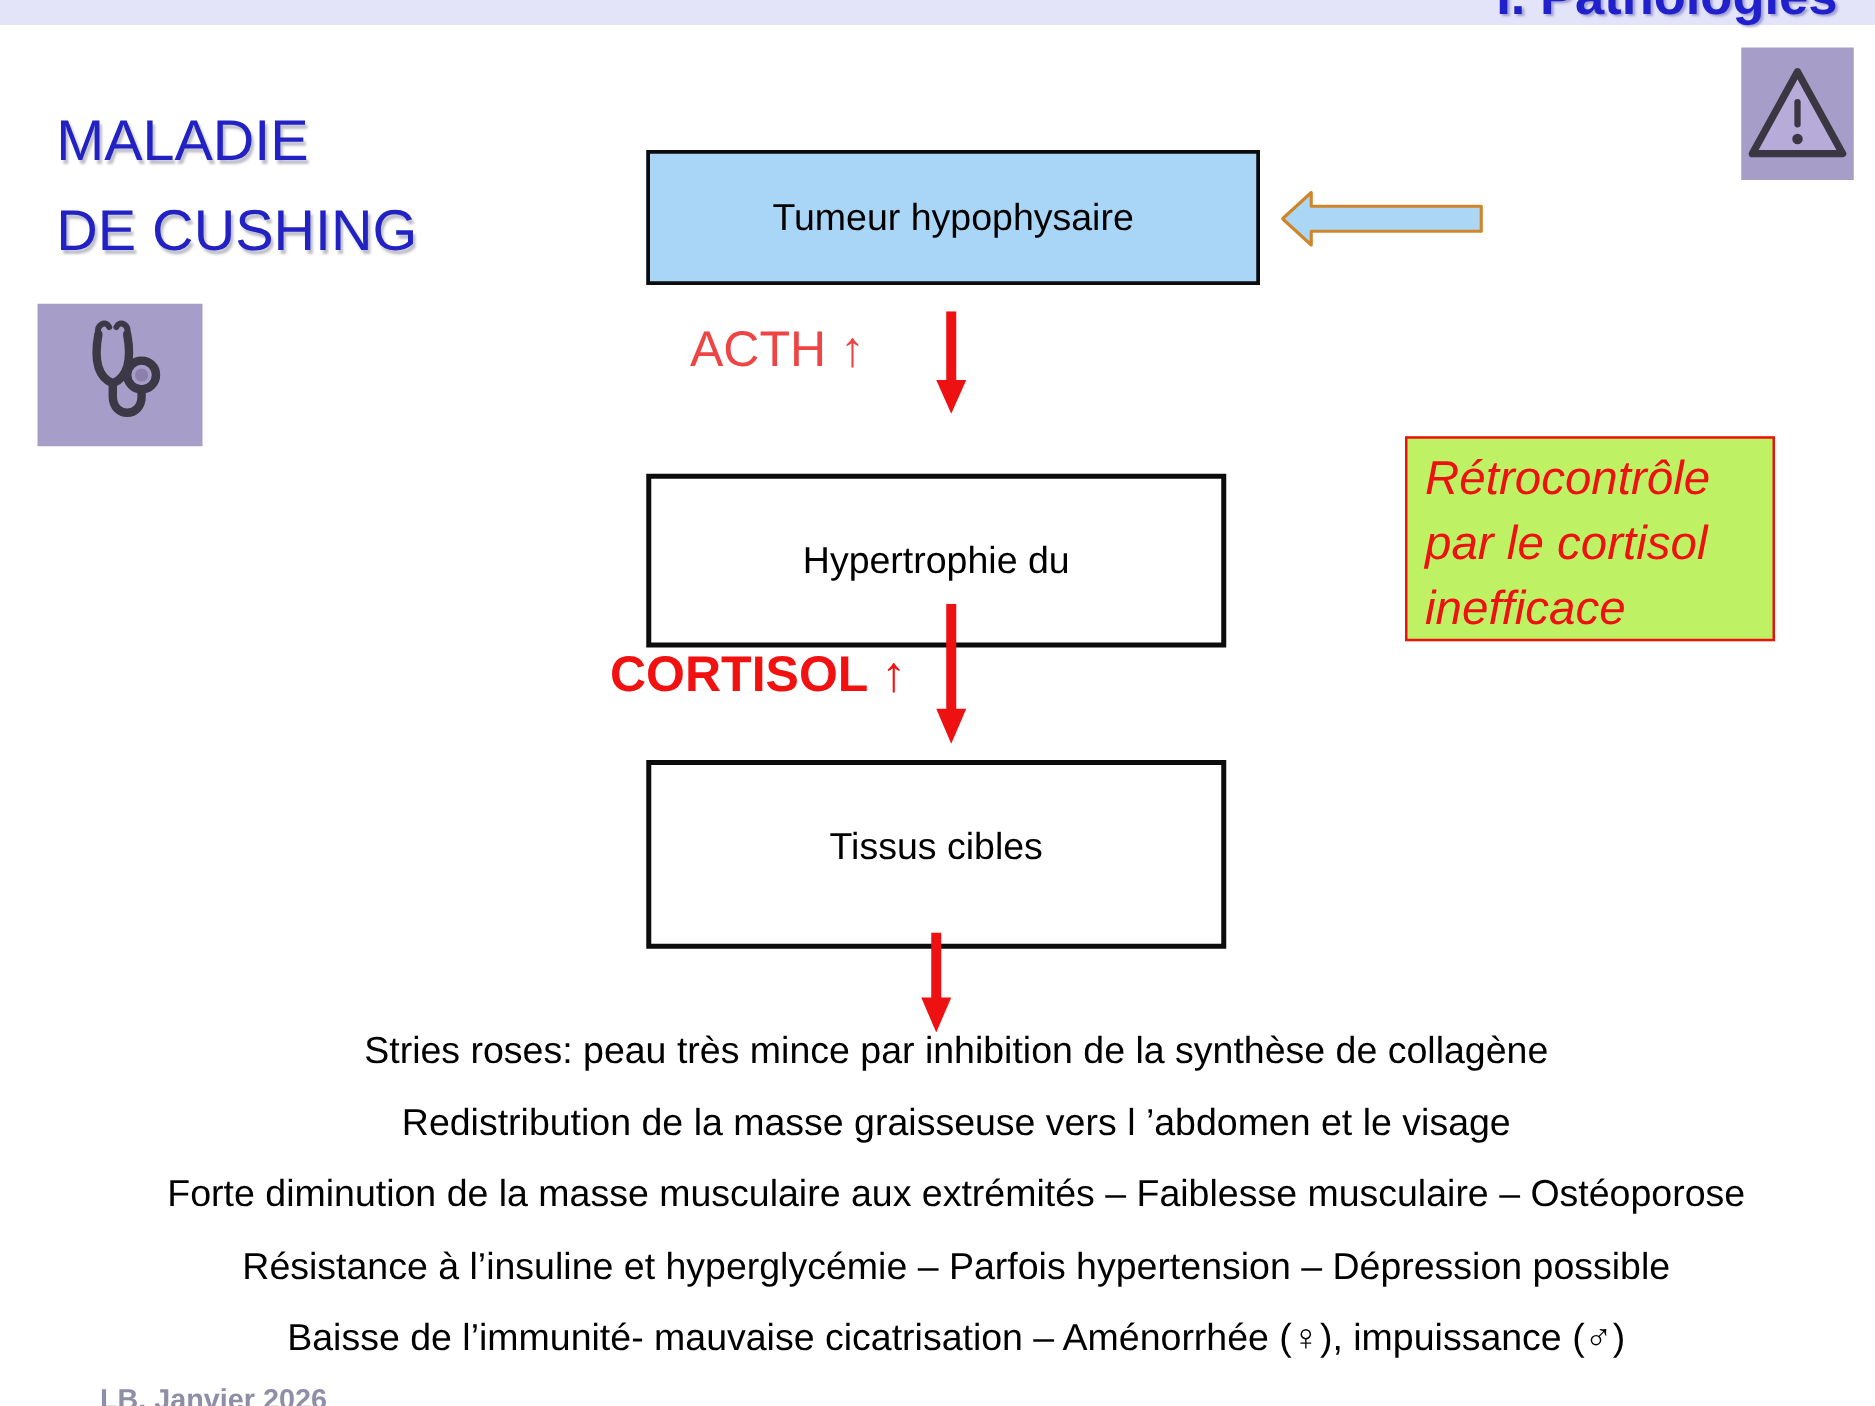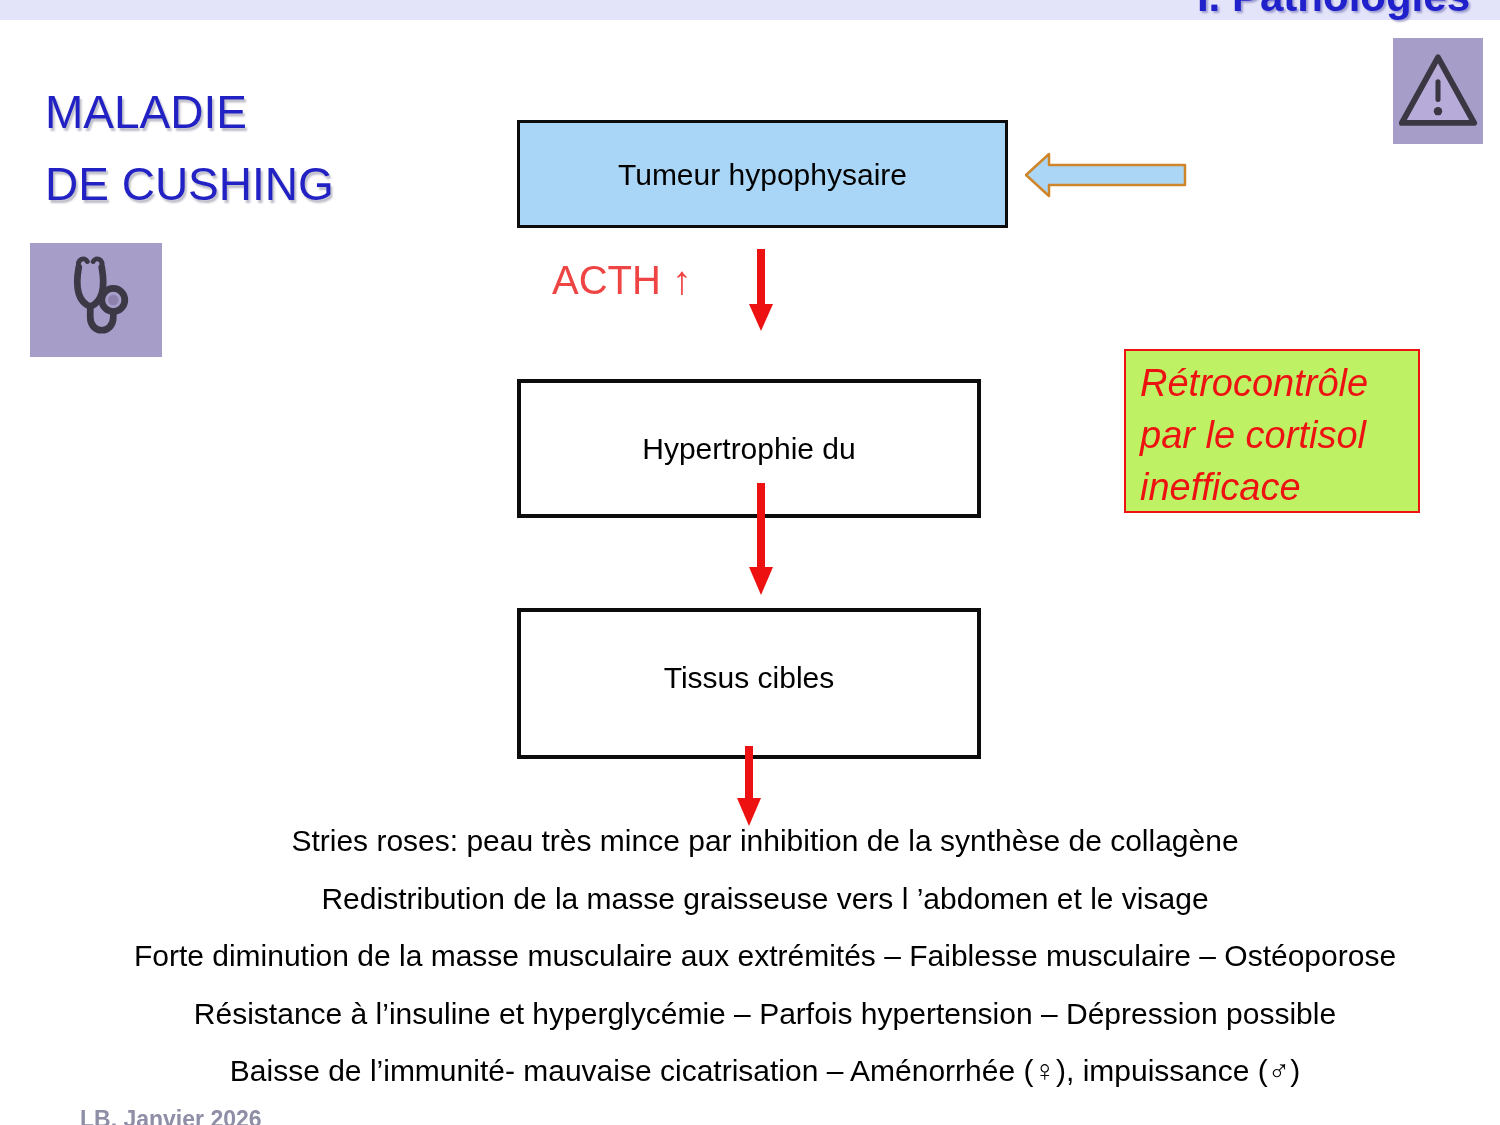--- a/index.html
+++ b/index.html
@@ -97,20 +97,21 @@
   <div class="fc-box box-hyper">
     <div>Hypertrophie du</div>
   </div>
 
   <div class="feedback-box">
     <div>Rétrocontrôle</div>
     <div>par le cortisol</div>
     <div>inefficace</div>
   </div>
 
+  <div class="label-cortisol">CORTISOL ↑</div>
 
   <svg class="svg-abs" style="left:746px;top:483px;" width="30" height="112" viewBox="0 0 30 112">
     <rect x="11" y="0" width="8" height="86" fill="#ee1111"></rect>
     <polygon points="3,84 27,84 15,112" fill="#ee1111"></polygon>
   </svg>
 
   <div class="fc-box box-target">
     <div>Tissus cibles</div>
   </div>
 

